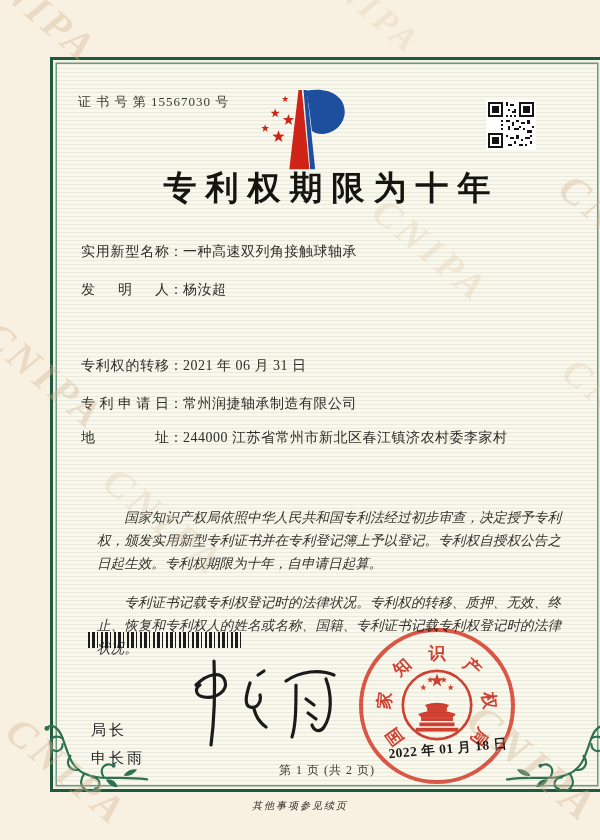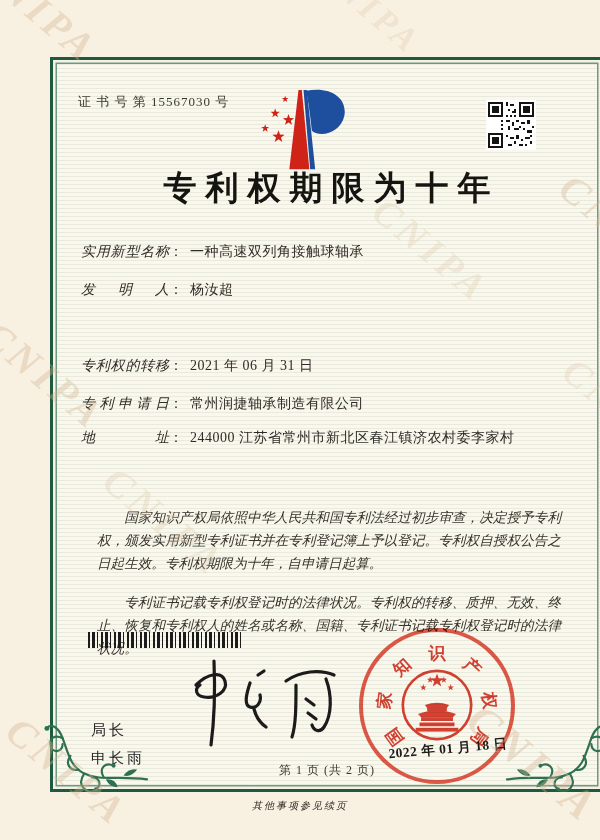--- a/index.html
+++ b/index.html
@@ -34,23 +34,23 @@
   .logo{left:198px; top:27px; width:100px; height:86px;}
   .qr{left:433px; top:40px; width:46px; height:46px; background:#fff; padding:2px;}
   .qr svg{width:100%; height:100%; display:block;}
   .title{
     left:0; right:0; top:106px; margin:0; text-align:center;
     font-size:33px; font-weight:700; letter-spacing:9px; text-indent:9px; color:#141411;
   }
   .frow{left:28px; right:22px; font-size:14px; white-space:nowrap;}
   .flabel{
     display:inline-block; width:88px; vertical-align:bottom;
-    text-align:justify; text-align-last:justify;font-style:italic;
-  }
-  .fvalue{margin-left:7px; letter-spacing:0.5px;}
+    text-align:justify; text-align-last:justify;
+  }
+  .fvalue{letter-spacing:0.5px;}
   .col2{position:absolute; left:240px; top:0; white-space:nowrap;}
   .col2 .flabel{width:auto; letter-spacing:1px; text-align-last:auto;}
   .paras{
     left:28px; right:24px; top:430px;
     font-size:13.6px; line-height:23px; text-align:justify;
     font-style:italic; color:#35322c;
   }
   .paras p{margin:16px; text-indent:2em;}
   .barcode{
     left:35px; top:572px; width:156px; height:16px;

